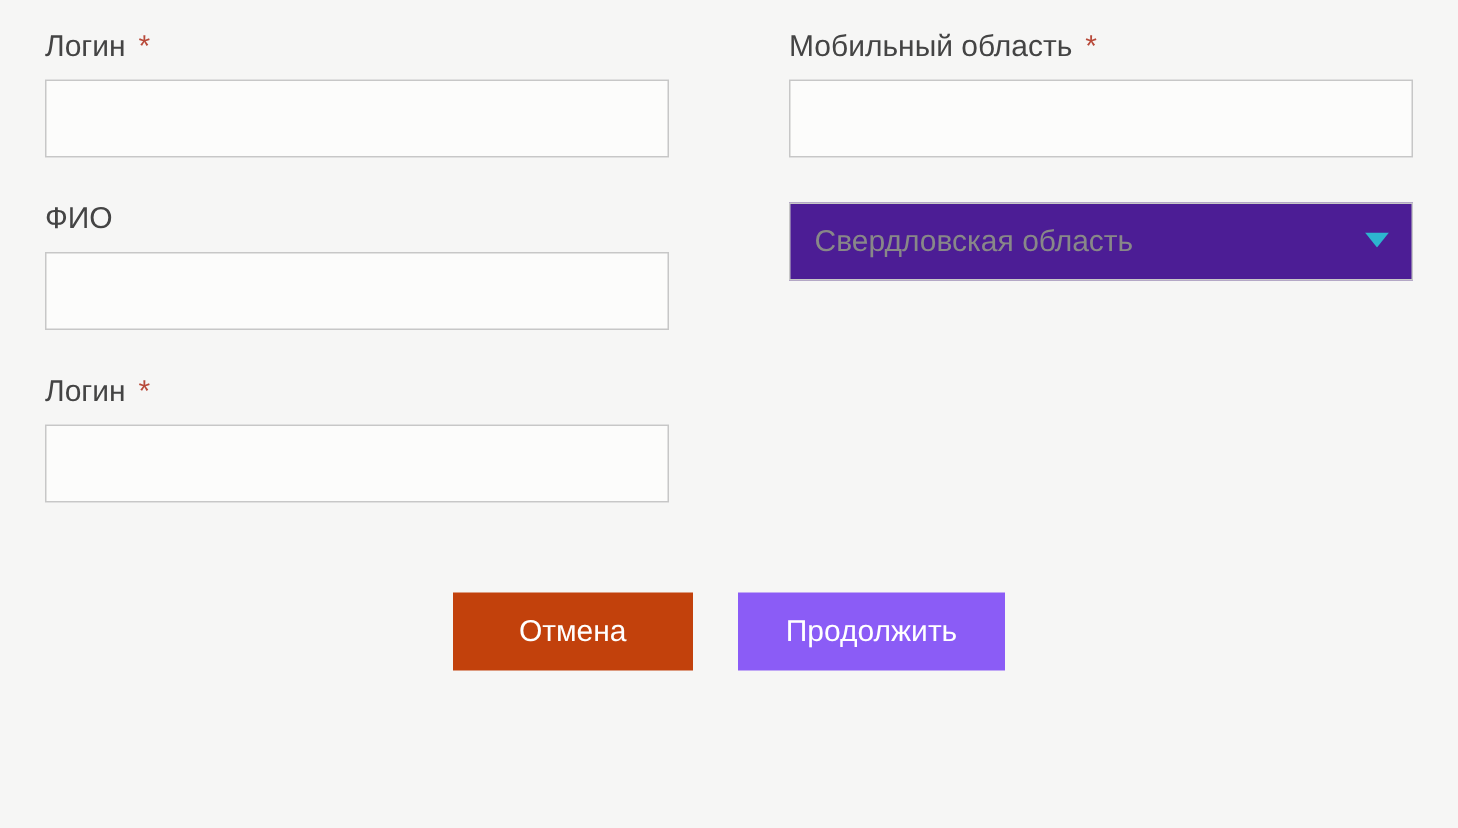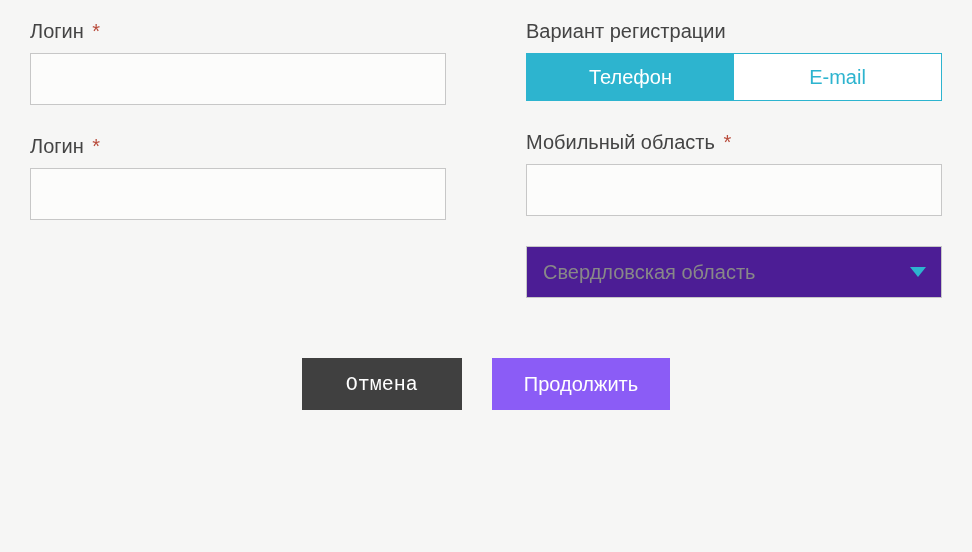--- a/index.html
+++ b/index.html
@@ -100,67 +100,59 @@
       height: 52px;
       padding: 0 32px;
       border: none;
       font-size: 20px;
       color: #fff;
       cursor: pointer;
       font-family: inherit;
       min-width: 160px;
     }
     .btn-cancel {
-      background: #404040;
-      font-family: Liberation Mono, monospace;
+      background: #c2410c;
     }
     .btn-continue {
       background: #8b5cf6;
     }
   </style>
 </head>
 <body>
 
 <div class="form-container">
   <div class="form-column">
 
     <div class="field-group">
       <label class="field-label">
         <span>Логин</span>
         <span class="required">*</span>
       </label>
       <input type="text" class="text-input" value="" style="">
     </div>
 
+    <div class="field-group">
+      <label class="field-label">
+        <span>ФИО</span>
+      </label>
+      <input type="text" class="text-input" value="" style="">
+    </div>
 
     <div class="field-group">
       <label class="field-label">
         <span>Логин</span>
         <span class="required">*</span>
       </label>
       <input type="password" class="text-input" value="" style="">
     </div>
 
   </div>
 
   <div class="form-column">
 
-    <div class="field-group">
-      <label class="field-label">
-        <span>Вариант регистрации</span>
-      </label>
-      <div class="toggle-group">
-        <div class="toggle-option active">
-          <span>Телефон</span>
-        </div>
-        <div class="toggle-option">
-          <span>E-mail</span>
-        </div>
-      </div>
-    </div>
 
     <div class="field-group">
       <label class="field-label">
         <span>Мобильный область</span>
         <span class="required">*</span>
       </label>
       <input type="text" class="text-input" value="" style="">
     </div>
 
     <div class="field-group">

